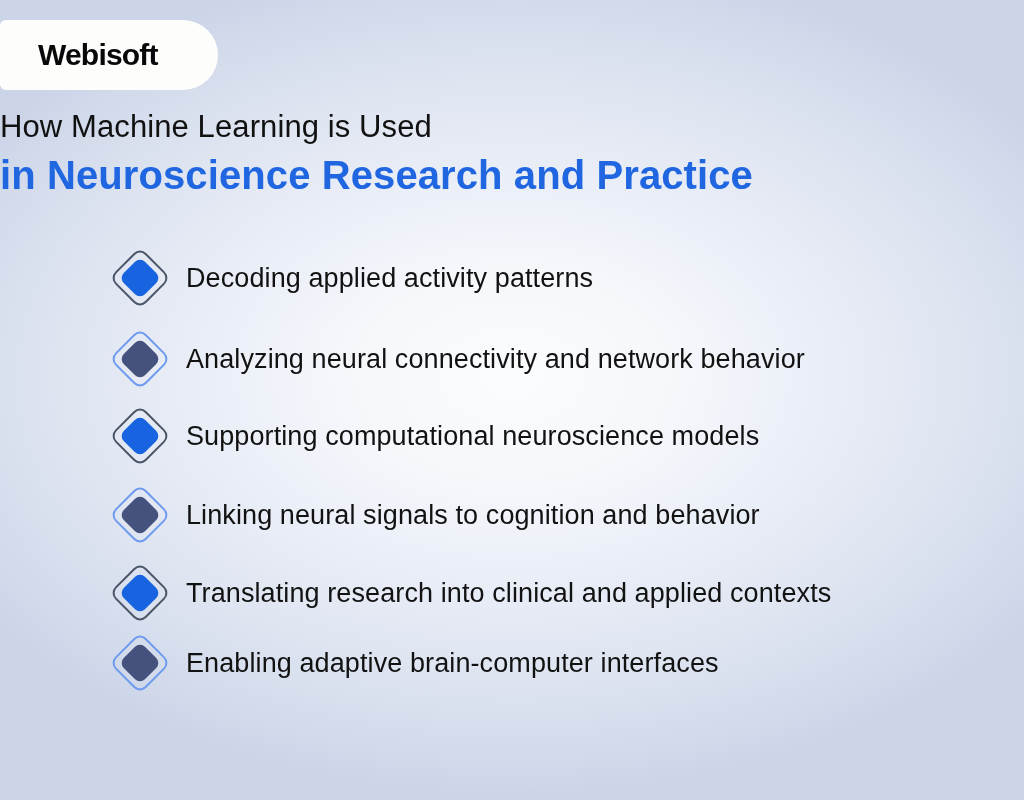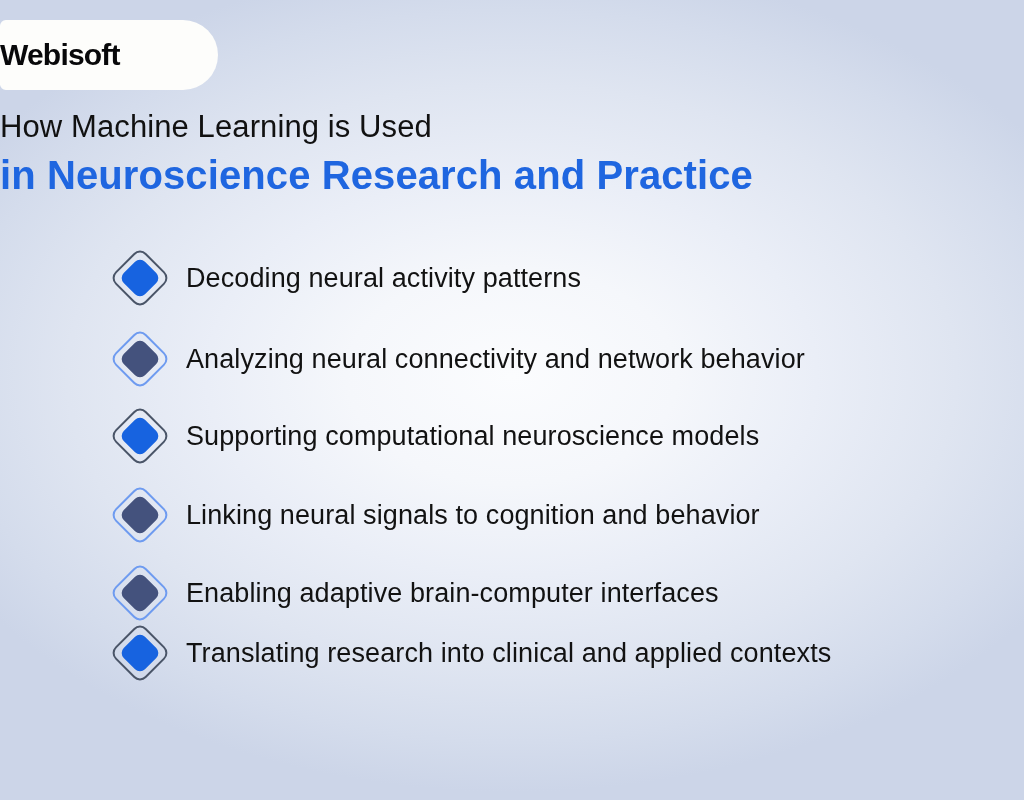--- a/index.html
+++ b/index.html
@@ -38,20 +38,21 @@
     width: 218px;
     height: 70px;
     background: #fdfdfb;
     border-top-right-radius: 36px;
     border-bottom-right-radius: 36px;
     border-top-left-radius: 6px;
     border-bottom-left-radius: 6px;
     display: flex;
     align-items: center;
     box-sizing: border-box;
+    padding-left: 38px;
   }
   .logo-text {
     font-size: 30px;
     font-weight: bold;
     color: #08080a;
     letter-spacing: -0.8px;
     line-height: 1;
   }
 
   
@@ -154,21 +155,21 @@
     <div class="title-line2">in Neuroscience Research and Practice</div>
   </div>
 
   <div class="bullet-list">
 
     <div class="bullet-row gap-lg">
       <span class="diamond style-a">
         <span class="outer"></span>
           <span class="inner"></span>
       </span>
-      <span class="bullet-text">Decoding neural activity patterns</span>
+      <span class="bullet-text">Decoding applied activity patterns</span>
     </div>
 
     <div class="bullet-row gap-md">
       <span class="diamond style-b">
         <span class="outer"></span>
           <span class="inner"></span>
       </span>
       <span class="bullet-text">Analyzing neural connectivity and network behavior</span>
     </div>
 
@@ -181,30 +182,30 @@
     </div>
 
     <div class="bullet-row gap-xs">
       <span class="diamond style-b">
         <span class="outer"></span>
           <span class="inner"></span>
       </span>
       <span class="bullet-text">Linking neural signals to cognition and behavior</span>
     </div>
 
+    <div class="bullet-row gap-tiny">
+      <span class="diamond style-a">
+        <span class="outer"></span>
+          <span class="inner"></span>
+      </span>
+      <span class="bullet-text">Translating research into clinical and applied contexts</span>
+    </div>
+
     <div class="bullet-row">
       <span class="diamond style-b">
         <span class="outer"></span>
           <span class="inner"></span>
       </span>
       <span class="bullet-text">Enabling adaptive brain-computer interfaces</span>
     </div>
 
-    <div class="bullet-row gap-tiny">
-      <span class="diamond style-a">
-        <span class="outer"></span>
-          <span class="inner"></span>
-      </span>
-      <span class="bullet-text">Translating research into clinical and applied contexts</span>
-    </div>
-
   </div>
 </div>
 
 </body></html>

